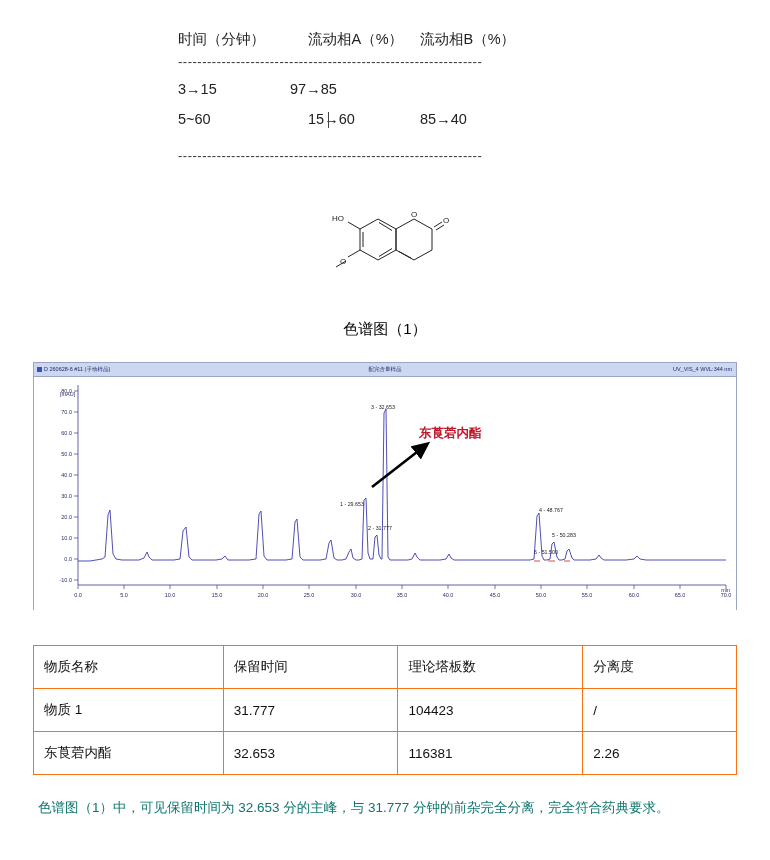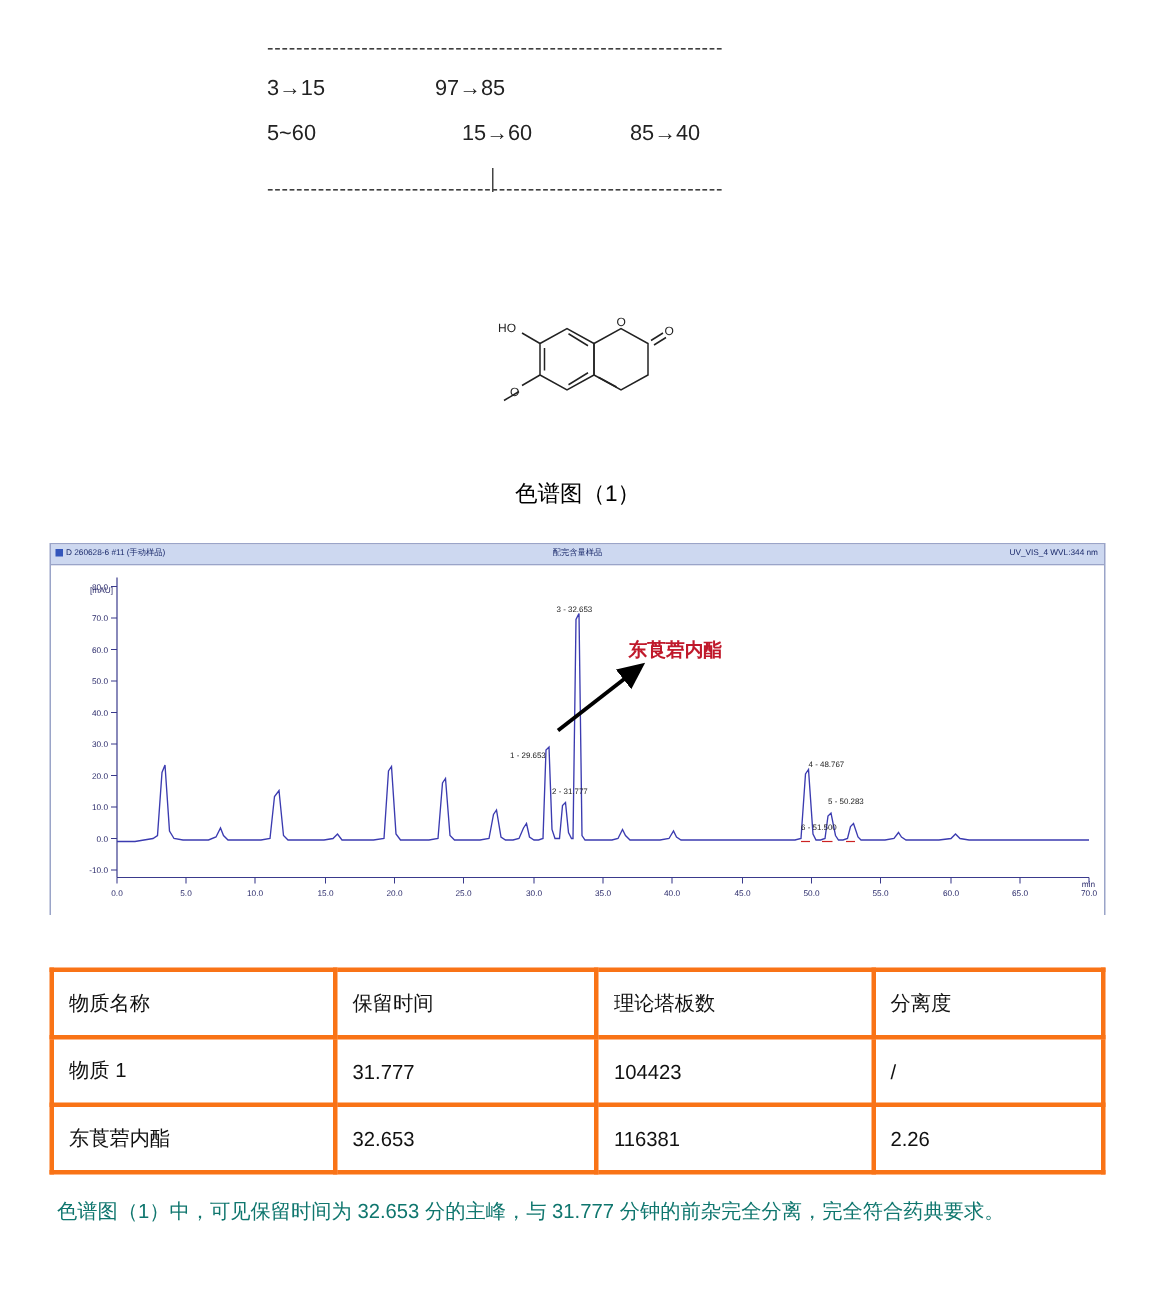--- a/index.html
+++ b/index.html
@@ -141,21 +141,21 @@
   .res-table {
     position: absolute;
     left: 33px;
     top: 645px;
     width: 704px;
     border-collapse: collapse;
     font-size: 13.5px;
     color: #111;
   }
   .res-table td, .res-table th {
-    border: 3px solid #f97316;
+    border: 1px solid #f97316;
     padding: 12px 10px;
     text-align: left;
     font-weight: normal;
     height: 22px;
     box-sizing: border-box;
   }
   .res-table col.c0 { width: 190px; }
   .res-table col.c1 { width: 175px; }
   .res-table col.c2 { width: 185px; }
   .res-table col.c3 { width: 154px; }
@@ -168,20 +168,25 @@
     width: 700px;
     font-size: 13.5px;
     color: #0f766e;
     line-height: 20px;
   }
 </style>
 </head>
 <body>
 
 <div class="grad-table">
+  <div class="grad-row">
+    <div class="c1">时间（分钟）</div>
+    <div class="c2">流动相A（%）</div>
+    <div class="c3">流动相B（%）</div>
+  </div>
   <div class="dashline">---------------------------------------------------------------</div>
   <div class="grad-body">
     <div class="grad-row">
       <div class="c2">3→15</div>
       <div class="c3">97→85</div>
     </div>
     <div class="grad-row">
       <div class="c1">5~60</div>
       <div class="c2">15→60</div>
       <div class="c3">85→40</div>

